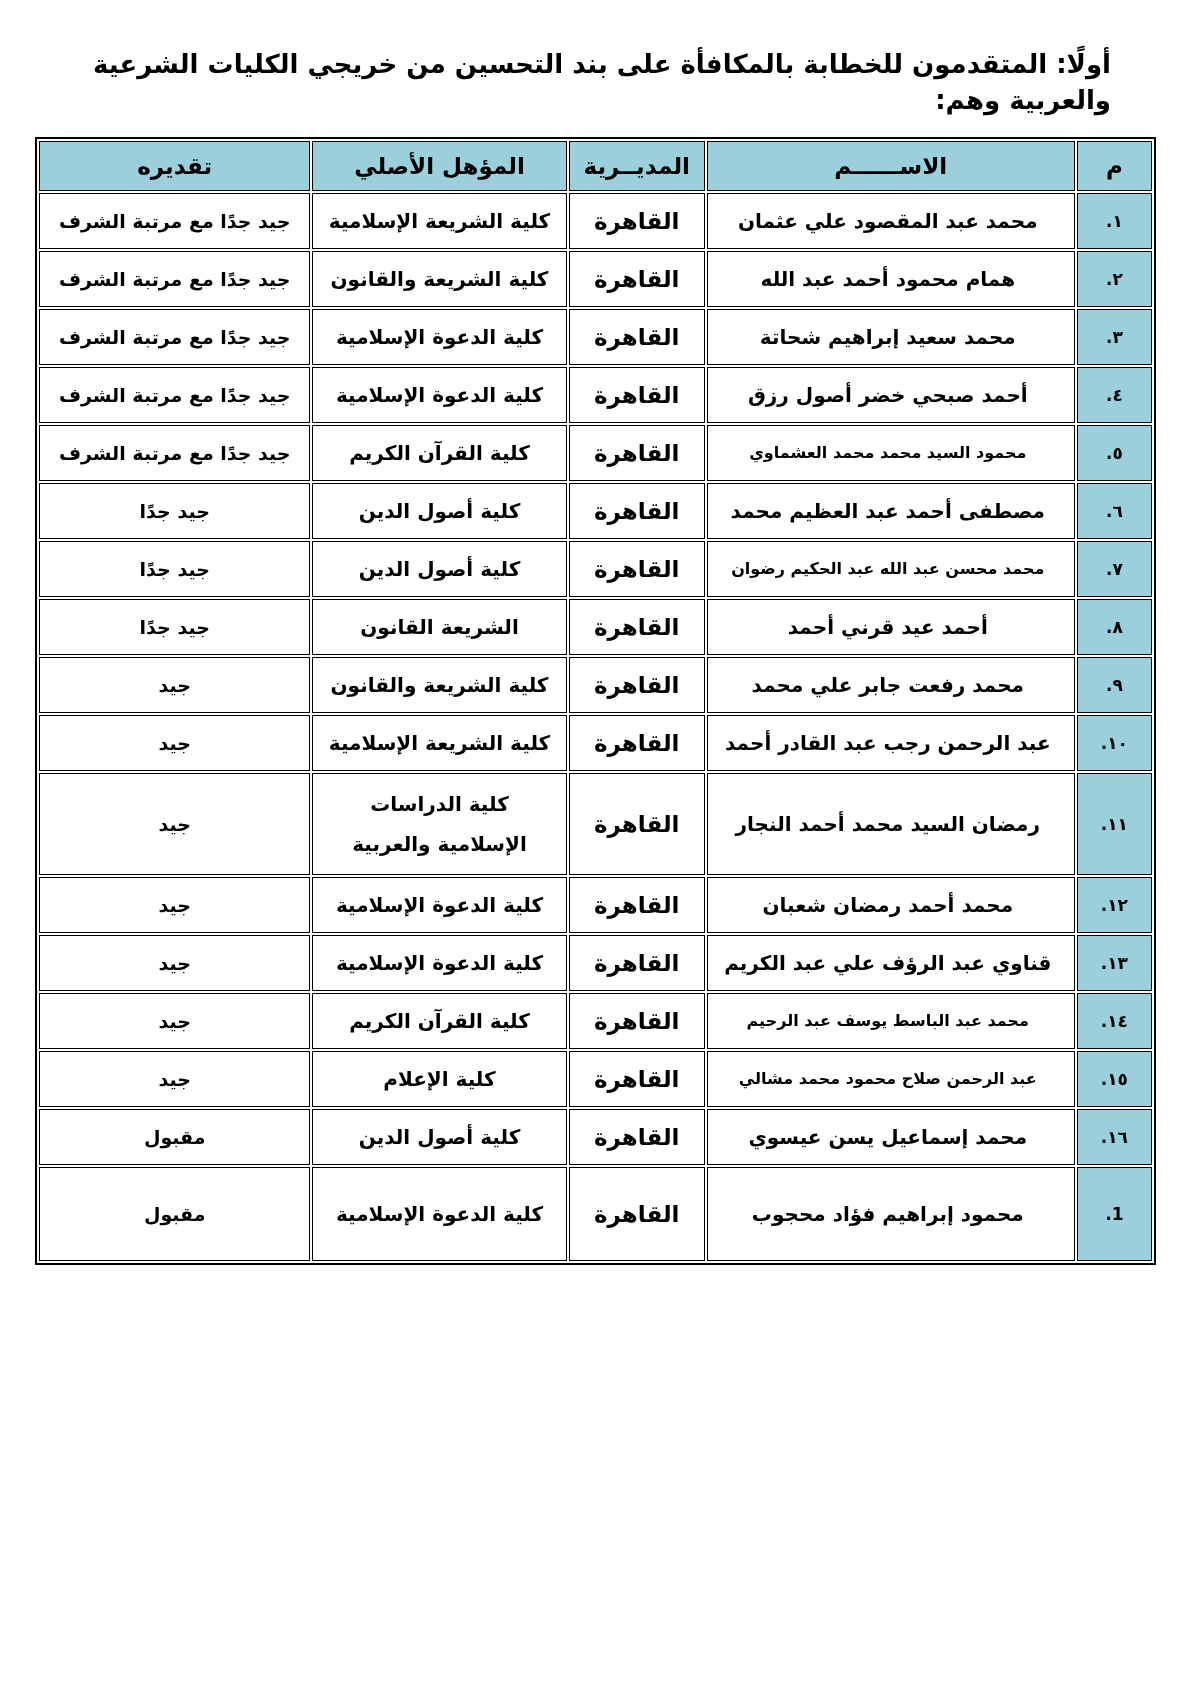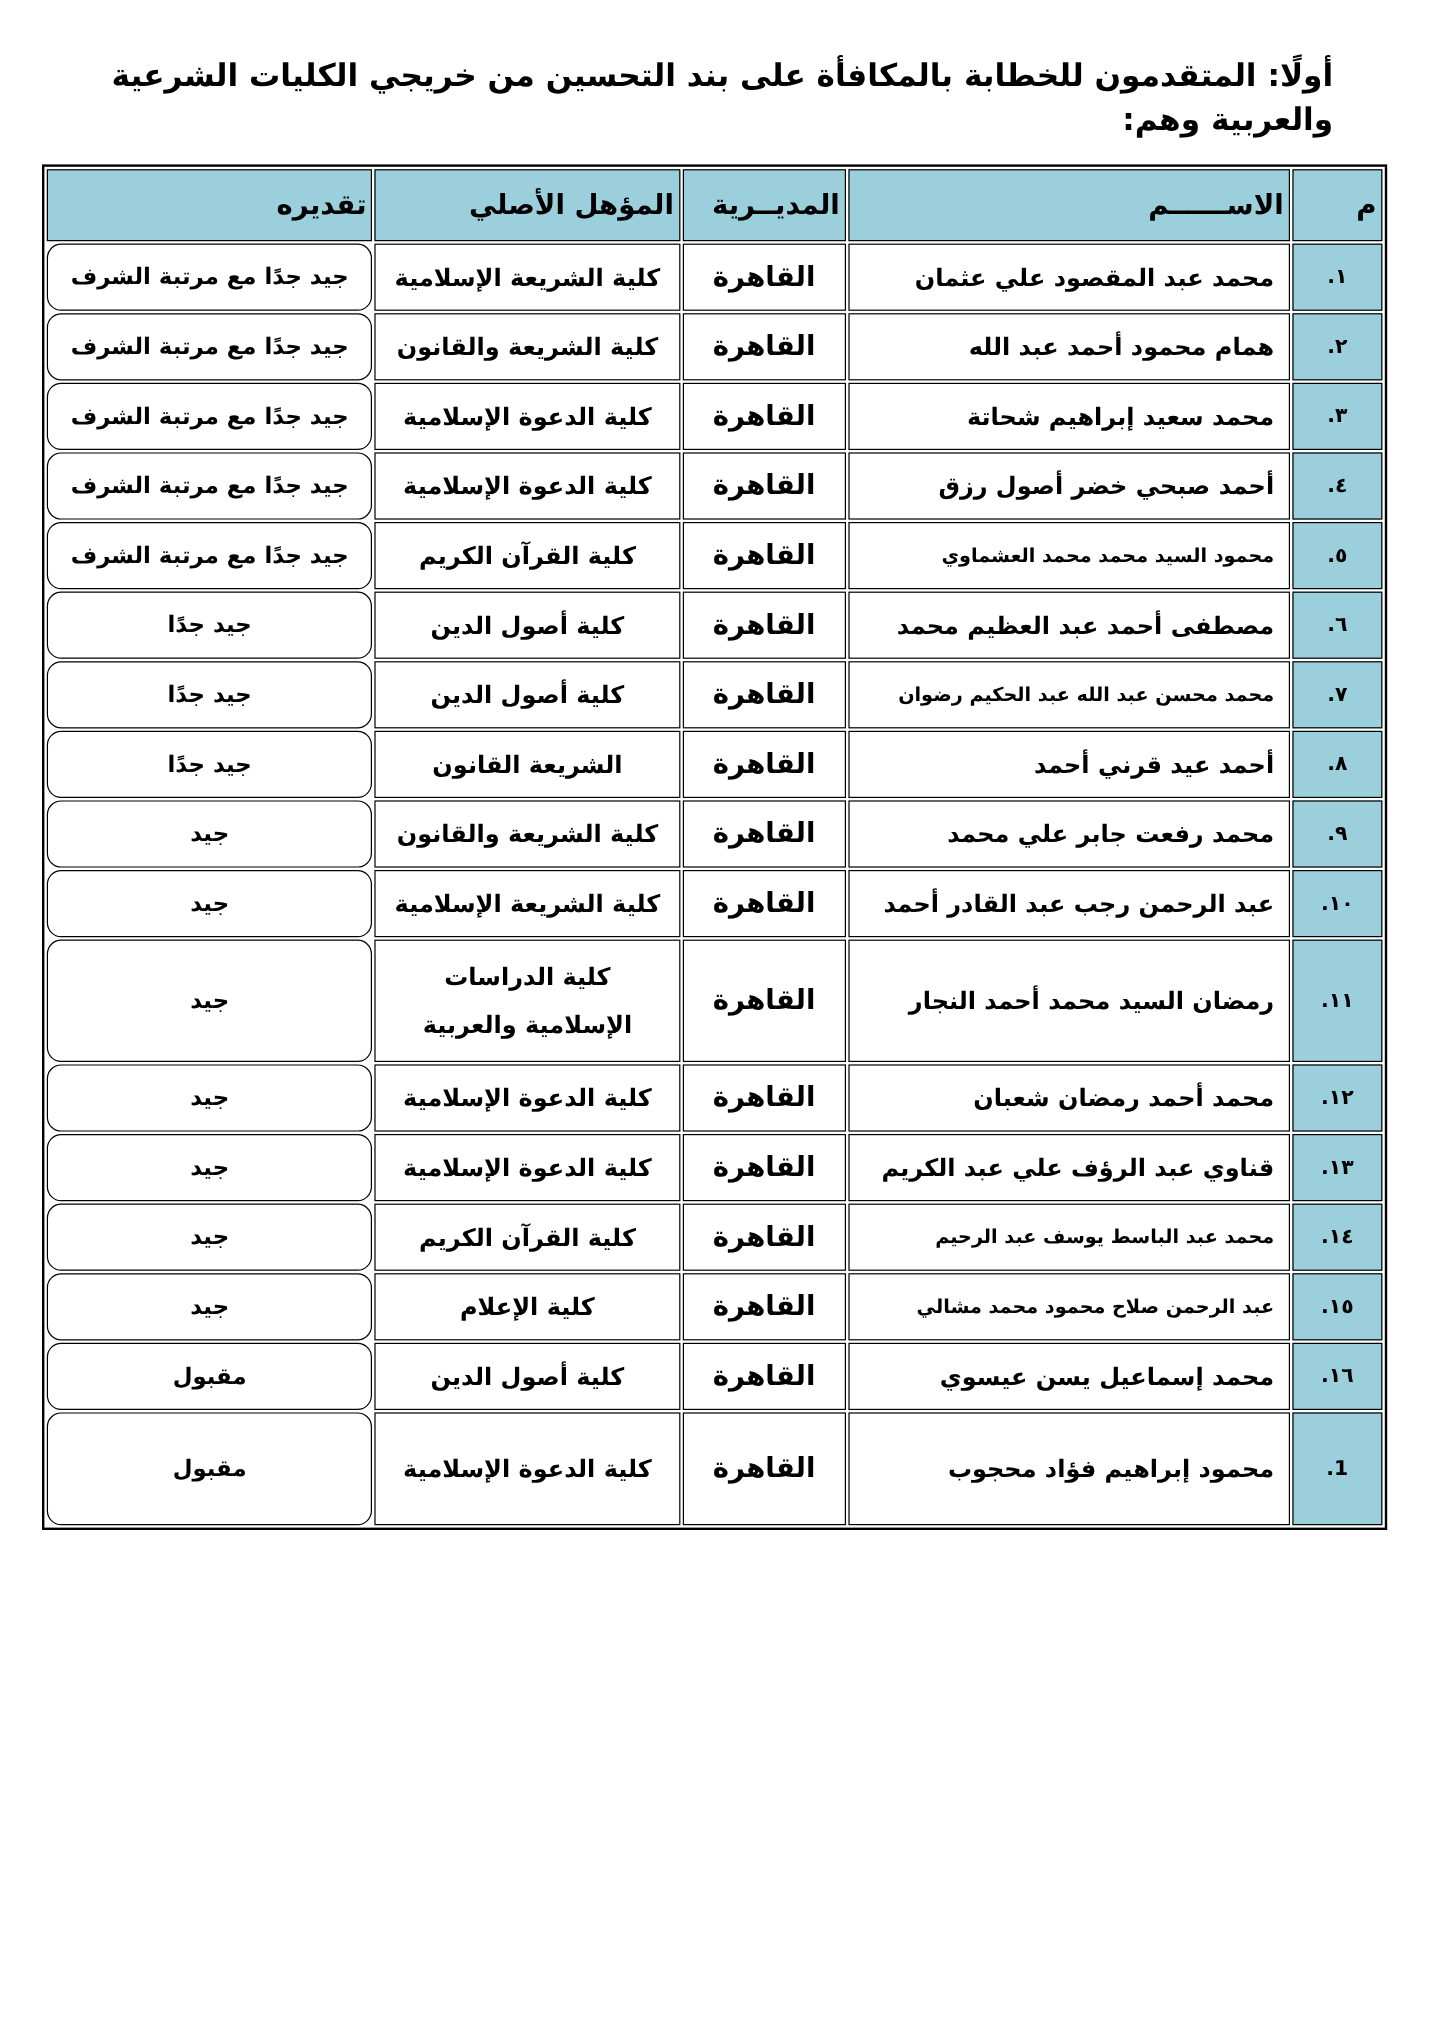--- a/index.html
+++ b/index.html
@@ -35,30 +35,29 @@
   col.c-grade { width: 267px; }
   th, td {
     border: 1px solid var(--border-c);
     font-weight: bold;
     text-align: center;
     vertical-align: middle;
     overflow: hidden;
   }
   th {
     background: var(--header-bg);
-    height: 60px;
+    height: 50px;
     font-size: 23px;
     padding: 2px 4px;
-    text-align: right;
   }
   td { height: 56px; font-size: 20px; padding: 2px 6px; }
   td.num-cell { background: var(--header-bg); font-size: 17px; }
-  td.name-cell { text-align: right; padding-right: 12px; }
+  td.name-cell { text-align: center; padding-right: 12px; }
   td.qual-cell { white-space: pre-line; line-height: 2.0; }
-  td.grade-cell { white-space: nowrap; font-size: 19px; border-radius: 12px; }
+  td.grade-cell { white-space: nowrap; font-size: 19px; }
   td.dir-cell { font-size: 23px; }
   
   tbody tr:nth-child(11) td { height: 102px; }
   tbody tr:nth-child(17) td { height: 94px; }
   
   tbody tr:nth-child(5)  td.name-cell,
   tbody tr:nth-child(7)  td.name-cell,
   tbody tr:nth-child(14) td.name-cell,
   tbody tr:nth-child(15) td.name-cell { font-size: 16px; }
 </style>

